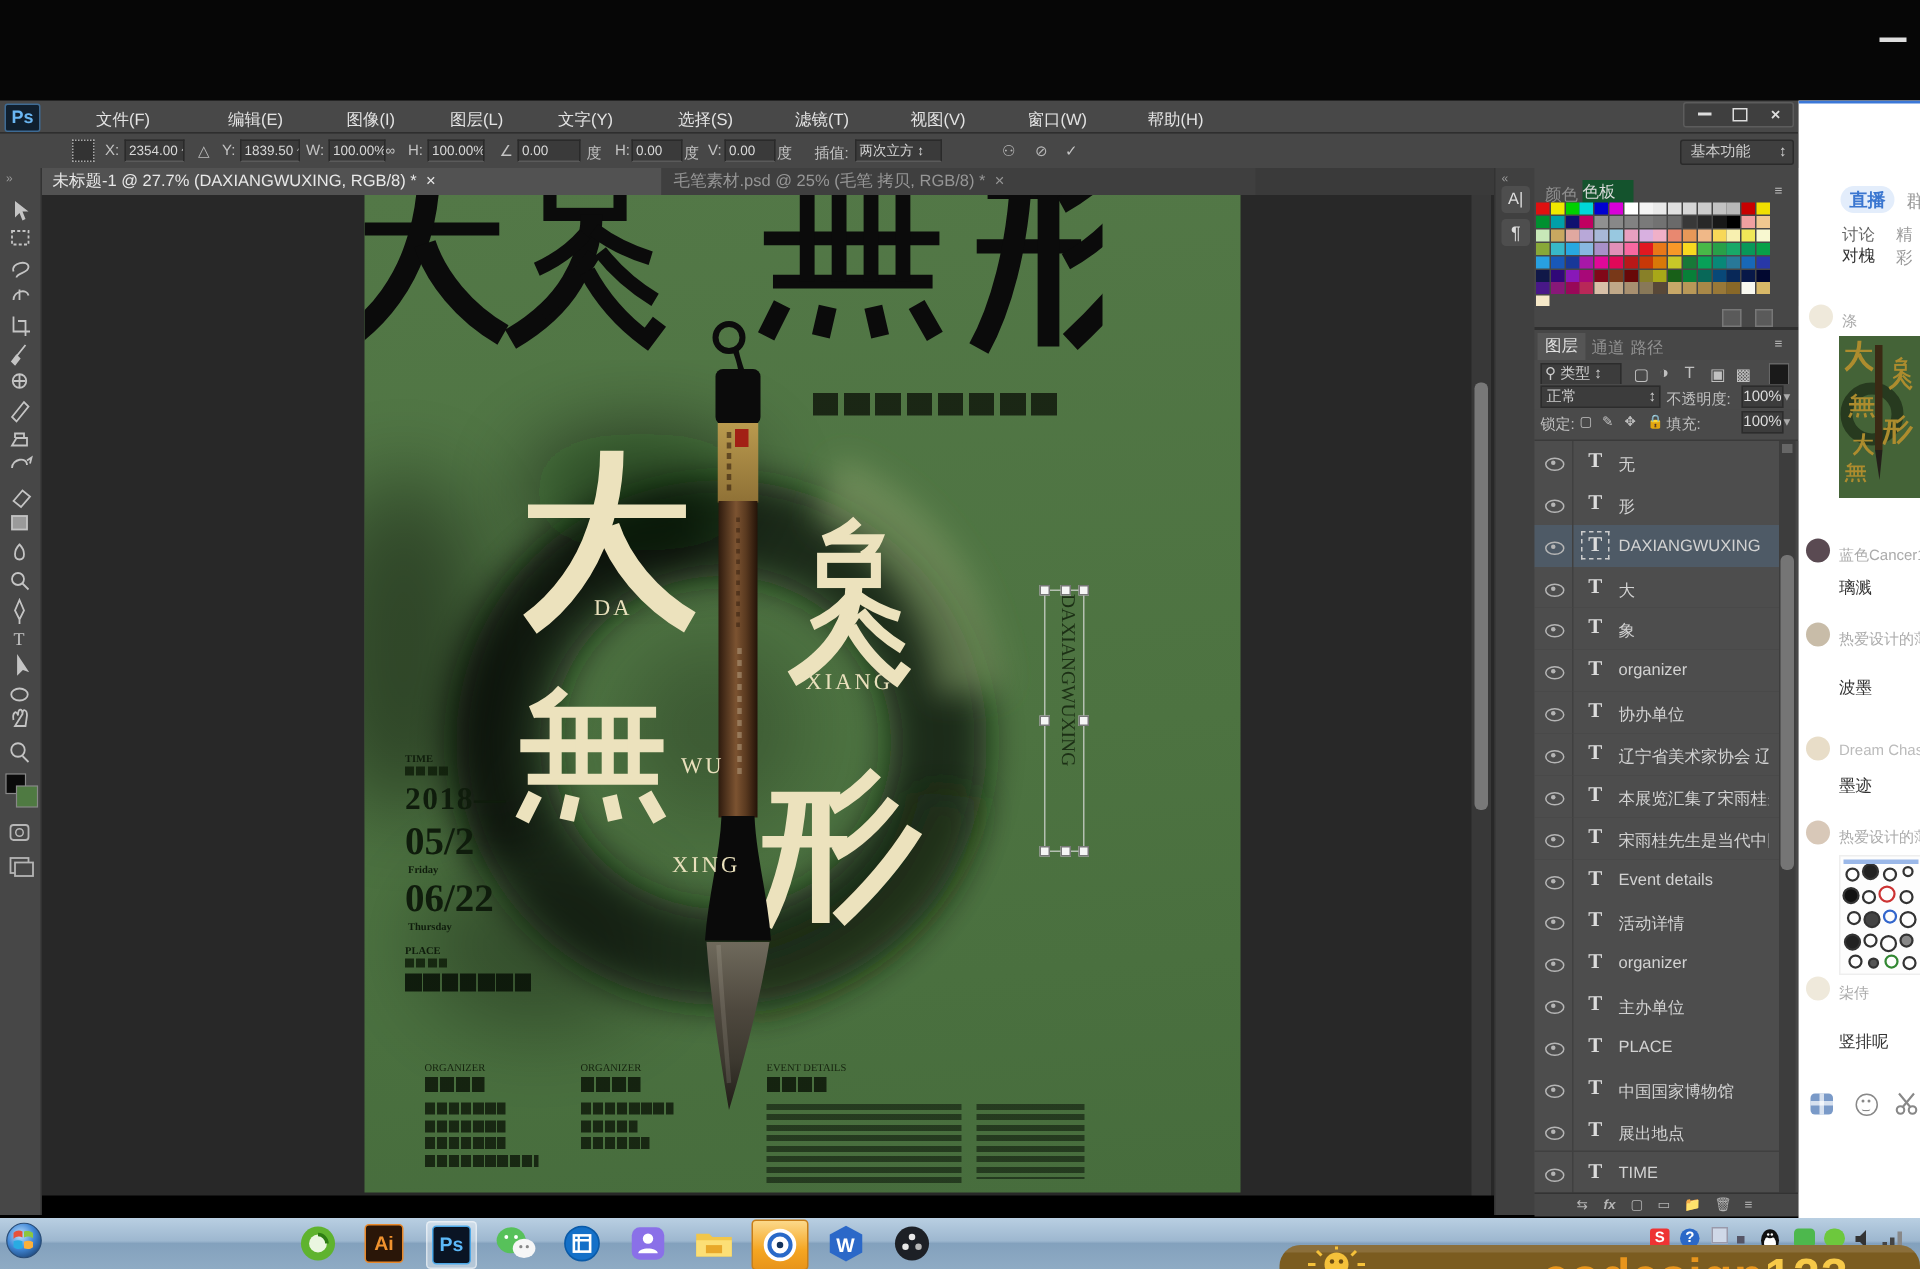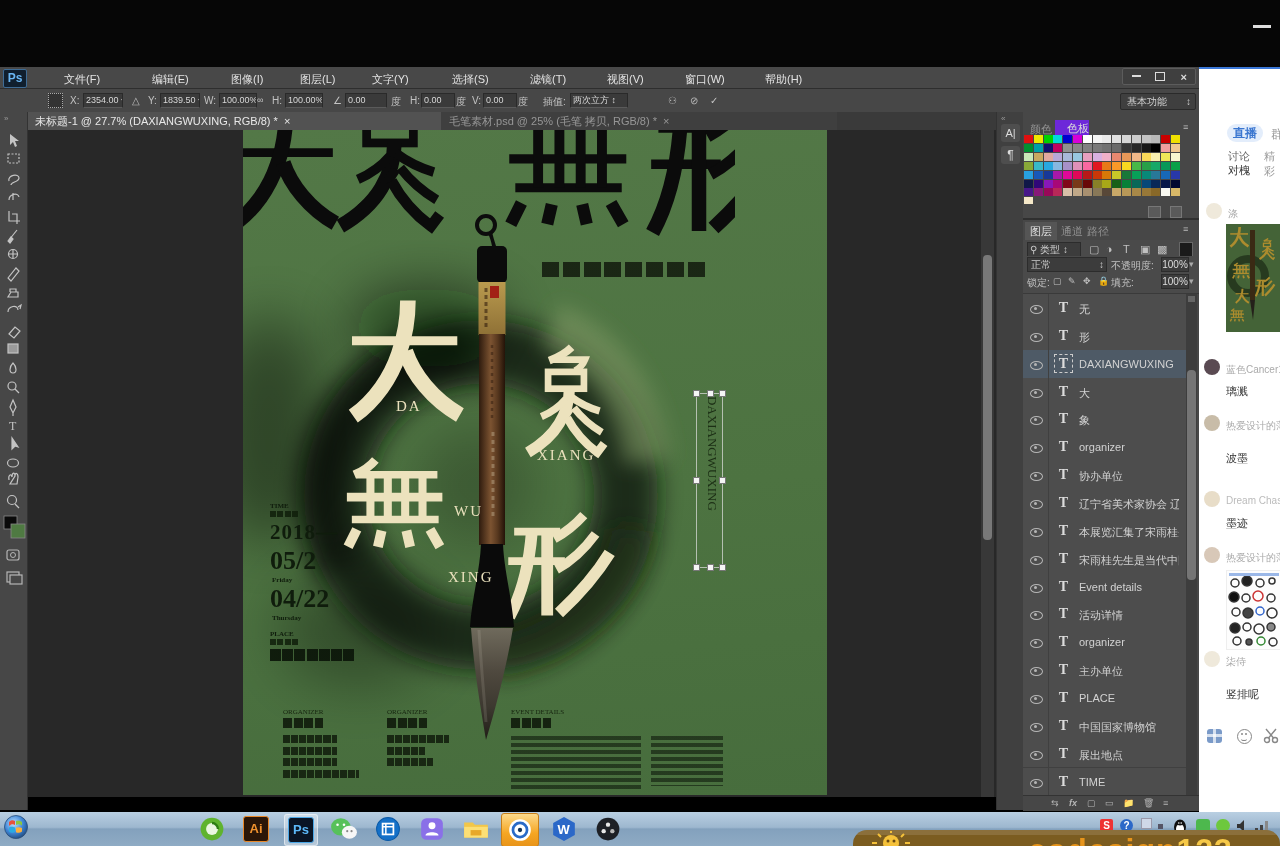--- a/index.html
+++ b/index.html
@@ -254,21 +254,21 @@
 <div class="blk serif lab" style="left:153px;top:268px;font-size:15px;">DA</div>
 <div class="blk serif lab" style="left:294px;top:317px;font-size:15px;">XIANG</div>
 <div class="blk serif lab" style="left:211px;top:373px;font-size:15px;">WU</div>
 <div class="blk serif lab" style="left:205px;top:439px;font-size:15px;">XING</div>
 <div id="dates" class="blk serif" style="left:27px;top:372px;color:#0f1c0c;font-weight:bold;">
  <div style="font-size:7px;">TIME</div>
  <div style="width:30px;height:6px;margin-top:1px;background:repeating-linear-gradient(90deg,rgba(15,30,10,.85) 0 6px,rgba(0,0,0,0) 6px 7.5px);"></div>
  <div style="font-size:21px;margin-top:3px;letter-spacing:1px;">2018—</div>
  <div style="font-size:26px;margin-top:1px;">05/2</div>
  <div style="font-size:7px;margin-left:2px;">Friday</div>
- <div style="font-size:26px;">04/22</div>
+ <div style="font-size:26px;">06/22</div>
  <div style="font-size:7px;margin-left:2px;">Thursday</div>
  <div style="font-size:7px;margin-top:8px;">PLACE</div>
  <div style="width:28px;height:6px;margin-top:1px;background:repeating-linear-gradient(90deg,rgba(15,30,10,.85) 0 6px,rgba(0,0,0,0) 6px 7.5px);"></div>
  <div style="width:84px;height:12px;margin-top:4px;background:repeating-linear-gradient(90deg,rgba(10,20,8,.9) 0 11px,rgba(0,0,0,0) 11px 12.2px);"></div>
 </div>
 <div id="vsel" class="blk" style="left:453px;top:263px;width:25px;height:173px;border:1px solid rgba(225,225,225,0.7);">
  <div class="blk serif" style="left:3px;top:2px;width:20px;height:168px;writing-mode:vertical-rl;font-size:13px;letter-spacing:0;color:#1c2f15;">DAXIANGWUXING</div>
  <div class="hnd" style="left:-4px;top:-4px;"></div>
           <div class="hnd" style="left:10px;top:-4px;"></div>
           <div class="hnd" style="right:-4px;top:-4px;"></div>
@@ -312,21 +312,21 @@
 <div class="ab" style="left:0;top:660px;width:968px;height:7px;"></div>
 </div>
 <div id="pstrip" class="ab">
  <div class="ab" style="left:4px;top:2px;color:#999;font-size:8px;">«</div>
  <div class="ab" style="left:4px;top:12px;width:19px;height:18px;background:#4e4e4e;border-radius:3px;color:#ddd;font-size:11px;text-align:center;line-height:18px;">A|</div>
  <div class="ab" style="left:4px;top:34px;width:19px;height:18px;background:#4e4e4e;border-radius:3px;color:#ddd;font-size:12px;text-align:center;line-height:18px;">¶</div>
 </div>
 <div id="panels" class="ab">
 <div class="ab" style="left:0;top:0;width:176px;height:104px;background:#474747;">
  <div class="ab" style="left:7px;top:10px;font-size:11px;color:#8f8f8f;">颜色</div>
- <div class="ab" style="left:32px;top:8px;width:34px;height:16px;background:#6d28d9;color:#dadada;font-size:11px;text-align:right;line-height:16px;">色板</div>
+ <div class="ab" style="left:32px;top:8px;width:34px;height:16px;background:#14532d;color:#dadada;font-size:11px;text-align:left;line-height:16px;">色板</div>
  <div class="ab" style="left:160px;top:10px;color:#bbb;font-size:9px;">≡</div>
  <i class="sw" style="left:1.0px;top:23.0px;background:#e01010"></i>
         <i class="sw" style="left:10.8px;top:23.0px;background:#f0e800"></i>
         <i class="sw" style="left:20.6px;top:23.0px;background:#00d000"></i>
         <i class="sw" style="left:30.4px;top:23.0px;background:#00d8d8"></i>
         <i class="sw" style="left:40.2px;top:23.0px;background:#0000d0"></i>
         <i class="sw" style="left:50.0px;top:23.0px;background:#d800d8"></i>
         <i class="sw" style="left:59.8px;top:23.0px;background:#ffffff"></i>
         <i class="sw" style="left:69.6px;top:23.0px;background:#f4f4f4"></i>
         <i class="sw" style="left:79.4px;top:23.0px;background:#eaeaea"></i>

